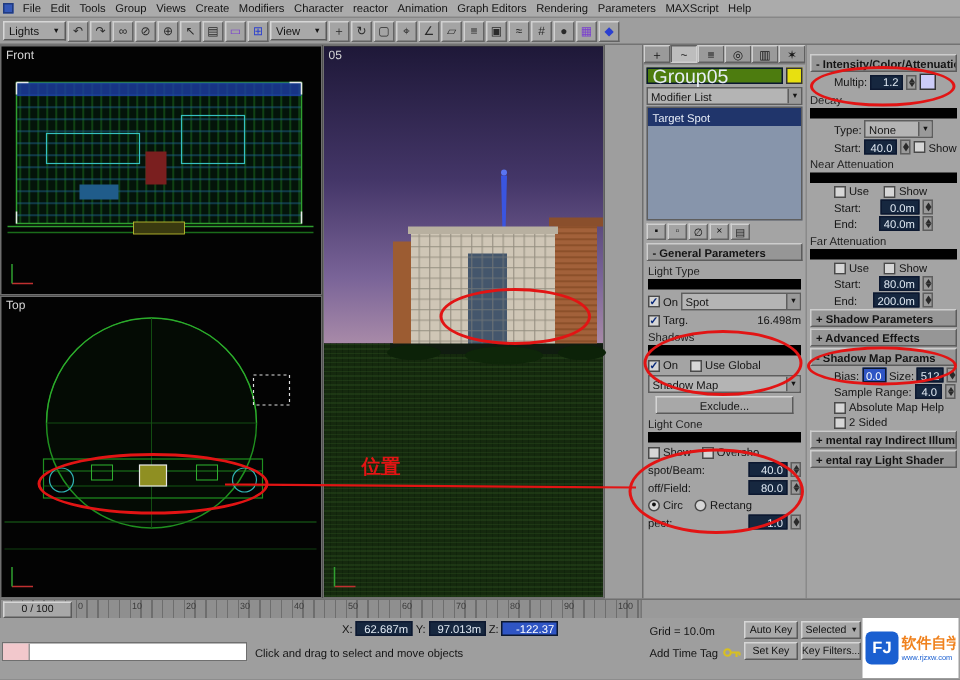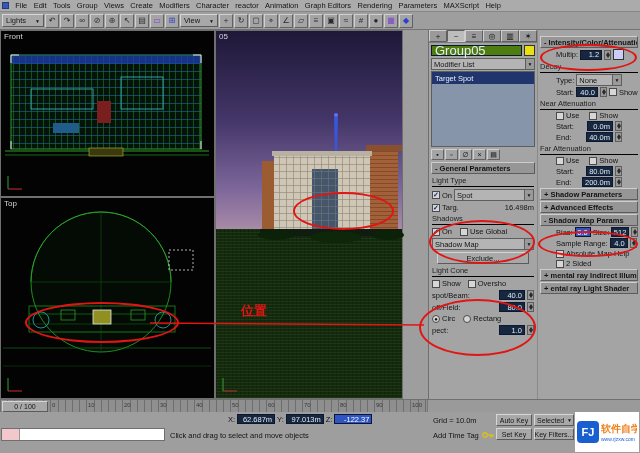--- a/index.html
+++ b/index.html
@@ -40,21 +40,21 @@
 .pdd{height:12px;background:#b4b4b4;border:1px solid #5e5e5e;display:flex;align-items:center;font-size:7.5px;padding:0 11px 0 2px;position:relative;white-space:nowrap;overflow:hidden}
 .pdd .arwbox{position:absolute;right:0;top:0;bottom:0;width:9px;background:#9a9a9a;border-left:1px solid #5e5e5e;display:flex;align-items:center;justify-content:center;font-size:5px}
 .stack{margin:1px 2px;border:1px solid #5e5e5e;height:76px;background:#8795ab}
 .stackhdr{height:12px;background:#20356b;color:#e8eef8;display:flex;align-items:center;padding:0 3px;font-size:7.5px}
 .stkrow{display:flex;gap:1px;padding:1px 2px}
 .stkb{width:13px;height:11px;background:#a4a4a4;border:1px solid;border-color:#d0d0d0 #636363 #636363 #d0d0d0;display:inline-flex;align-items:center;justify-content:center;font-size:7px}
 .rhdr{height:12px;margin:1px 2px;background:#969696;border:1px solid;border-color:#cdcdcd #5c5c5c #5c5c5c #cdcdcd;display:flex;align-items:center;padding:0 3px;font-size:7.5px;font-weight:bold;white-space:nowrap;overflow:hidden}
 .prow{display:flex;align-items:center;gap:2px;margin:2px 3px;white-space:nowrap}
 .rpanel .prow{margin:1px 18px}
 .plabel{font-size:7.5px}
-.sub{margin:2px 3px 1px;font-size:7.5px;color:#222;border-bottom:1px solid #000000;padding-bottom:1px}
+.sub{margin:2px 3px 1px;font-size:7.5px;color:#222;border-bottom:7px solid #000000;padding-bottom:1px}
 .rpanel .sub{margin:2px 2px 1px}
 .fld{background:#16273f;color:#dfe8f2;font-size:7.5px;height:10px;display:inline-flex;align-items:center;justify-content:flex-end;padding:0 2px;border:1px solid #0c1830;min-width:26px}
 .fld.sel{background:#2f55c4;color:#fff}
 .spin{position:relative;width:7px;height:10px;background:#9a9a9a;border:1px solid #5e5e5e;flex:0 0 auto}
 .spin::before,.spin::after{content:"";position:absolute;left:1px;border-left:2px solid transparent;border-right:2px solid transparent}
 .spin::before{top:1px;border-bottom:3px solid #2a2a2a}
 .spin::after{bottom:1px;border-top:3px solid #2a2a2a}
 .chk{width:8px;height:8px;background:#d6d6d6;border:1px solid #4a4a4a;font-size:7px;font-weight:bold;display:inline-flex;align-items:center;justify-content:center;color:#0a2a7a;flex:0 0 auto}
 .rad{width:8px;height:8px;border-radius:50%;background:#d6d6d6;border:1px solid #4a4a4a;font-size:6px;display:inline-flex;align-items:center;justify-content:center;color:#111;flex:0 0 auto}
 .pbtn{height:12px;background:#a8a8a8;border:1px solid;border-color:#d4d4d4 #5a5a5a #5a5a5a #d4d4d4;display:flex;align-items:center;justify-content:center;font-size:7.5px;margin:2px 8px}

